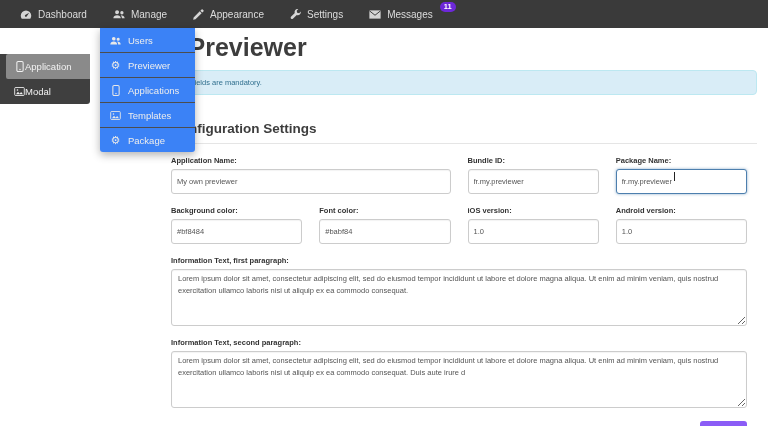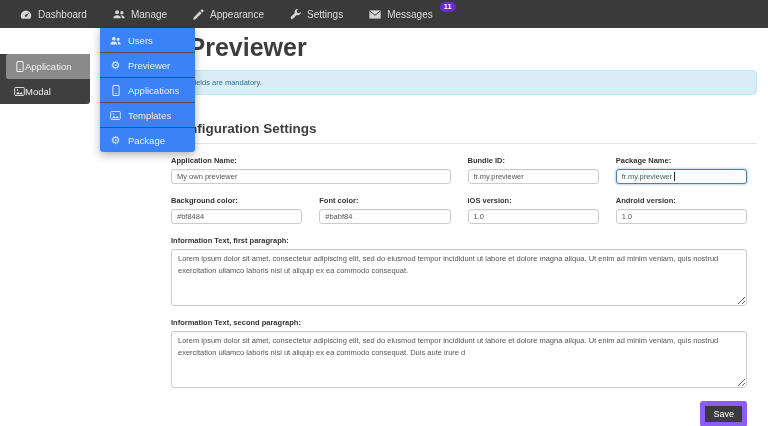--- a/index.html
+++ b/index.html
@@ -44,21 +44,21 @@
                  padding-bottom:7px;border-bottom:1px solid #e5e5e5}
 
   form{margin-top:13px;width:576px}
   .grid4{display:grid;grid-template-columns:repeat(4,1fr);column-gap:17px}
   .span2{grid-column:span 2}
   .fg{margin-bottom:13px}
   .fg label{display:block;font-size:7.5px;line-height:8px;font-weight:bold;color:#333;margin-bottom:4px}
   .ctl{display:block;width:100%;box-sizing:border-box;border:1px solid #ccc;border-radius:3px;
        color:#555;font-size:7.5px;font-family:"Liberation Sans",sans-serif;background:#fff;
        box-shadow:inset 0 1px 1px rgba(0,0,0,.05)}
-  input.ctl{height:15px;padding:2px 5px}
+  input.ctl{height:25px;padding:2px 5px}
   textarea.ctl{height:57px;padding:3px 6px;line-height:1.6;resize:vertical}
   .input-wrap{position:relative}
   input.focused{border-color:#4d7fae;outline:none;box-shadow:0 0 3px rgba(77,127,174,.65)}
   .caret{position:absolute;left:58px;top:3px;width:1px;height:9px;background:#222}
 
   .actions{text-align:right;margin-top:7px}
   .save-btn{background:#3b3b3b;color:#fff;border:5px solid #8b5cf6;border-radius:3px;
             font-size:9px;padding:3px 8px;font-family:"Liberation Sans",sans-serif;cursor:pointer}
 </style>
 </head>

